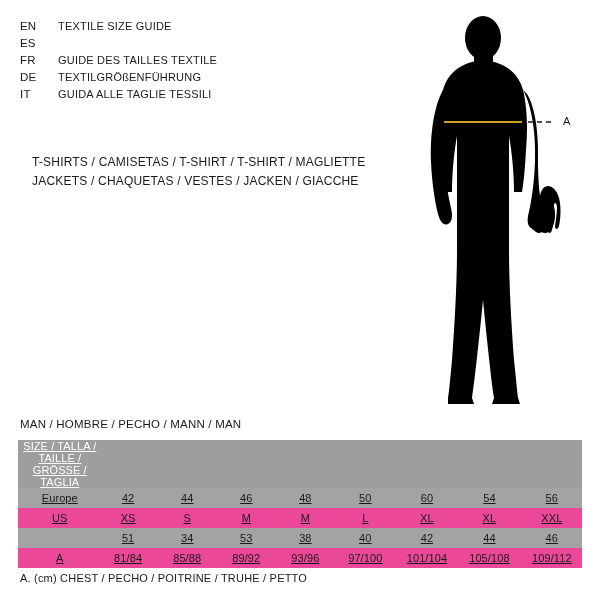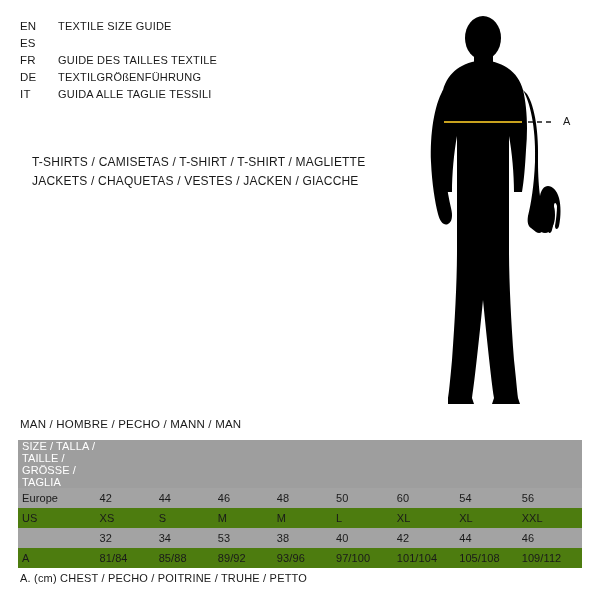--- a/index.html
+++ b/index.html
@@ -95,34 +95,35 @@
     left: 18px;
     top: 440px;
     width: 564px;
     border-collapse: collapse;
     font-size: 11px;
   }
   table.size-table td, table.size-table th {
     padding: 0;
     height: 20px;
     font-weight: normal;
-    text-align: left;
+    text-align: center;
     vertical-align: middle;
     font-size: 11px;
     letter-spacing: 0.1px;
+    text-decoration: underline;
   }
   .row-header td {
     background: #9e9e9e;
     color: #ffffff;
   }
   .row-shaded td {
     background: #a3a3a3;
   }
   .row-plain td {
-    background: #4d7c0f;
+    background: #ec4899;
   }
   .col-label {
     width: 86px;
     padding-left: 4px !important;
   }
   .cell {
     width: 68px;
     padding-left: 2px !important;
   }
 
@@ -269,21 +270,21 @@
       <td class="cell">S</td>
       <td class="cell">M</td>
       <td class="cell">M</td>
       <td class="cell">L</td>
       <td class="cell">XL</td>
       <td class="cell">XL</td>
       <td class="cell">XXL</td>
     </tr>
     <tr class="row-shaded">
       <td class="col-label"></td>
-      <td class="cell">32</td>
+      <td class="cell">51</td>
       <td class="cell">34</td>
       <td class="cell">53</td>
       <td class="cell">38</td>
       <td class="cell">40</td>
       <td class="cell">42</td>
       <td class="cell">44</td>
       <td class="cell">46</td>
     </tr>
     <tr class="row-plain">
       <td class="col-label">A</td>

